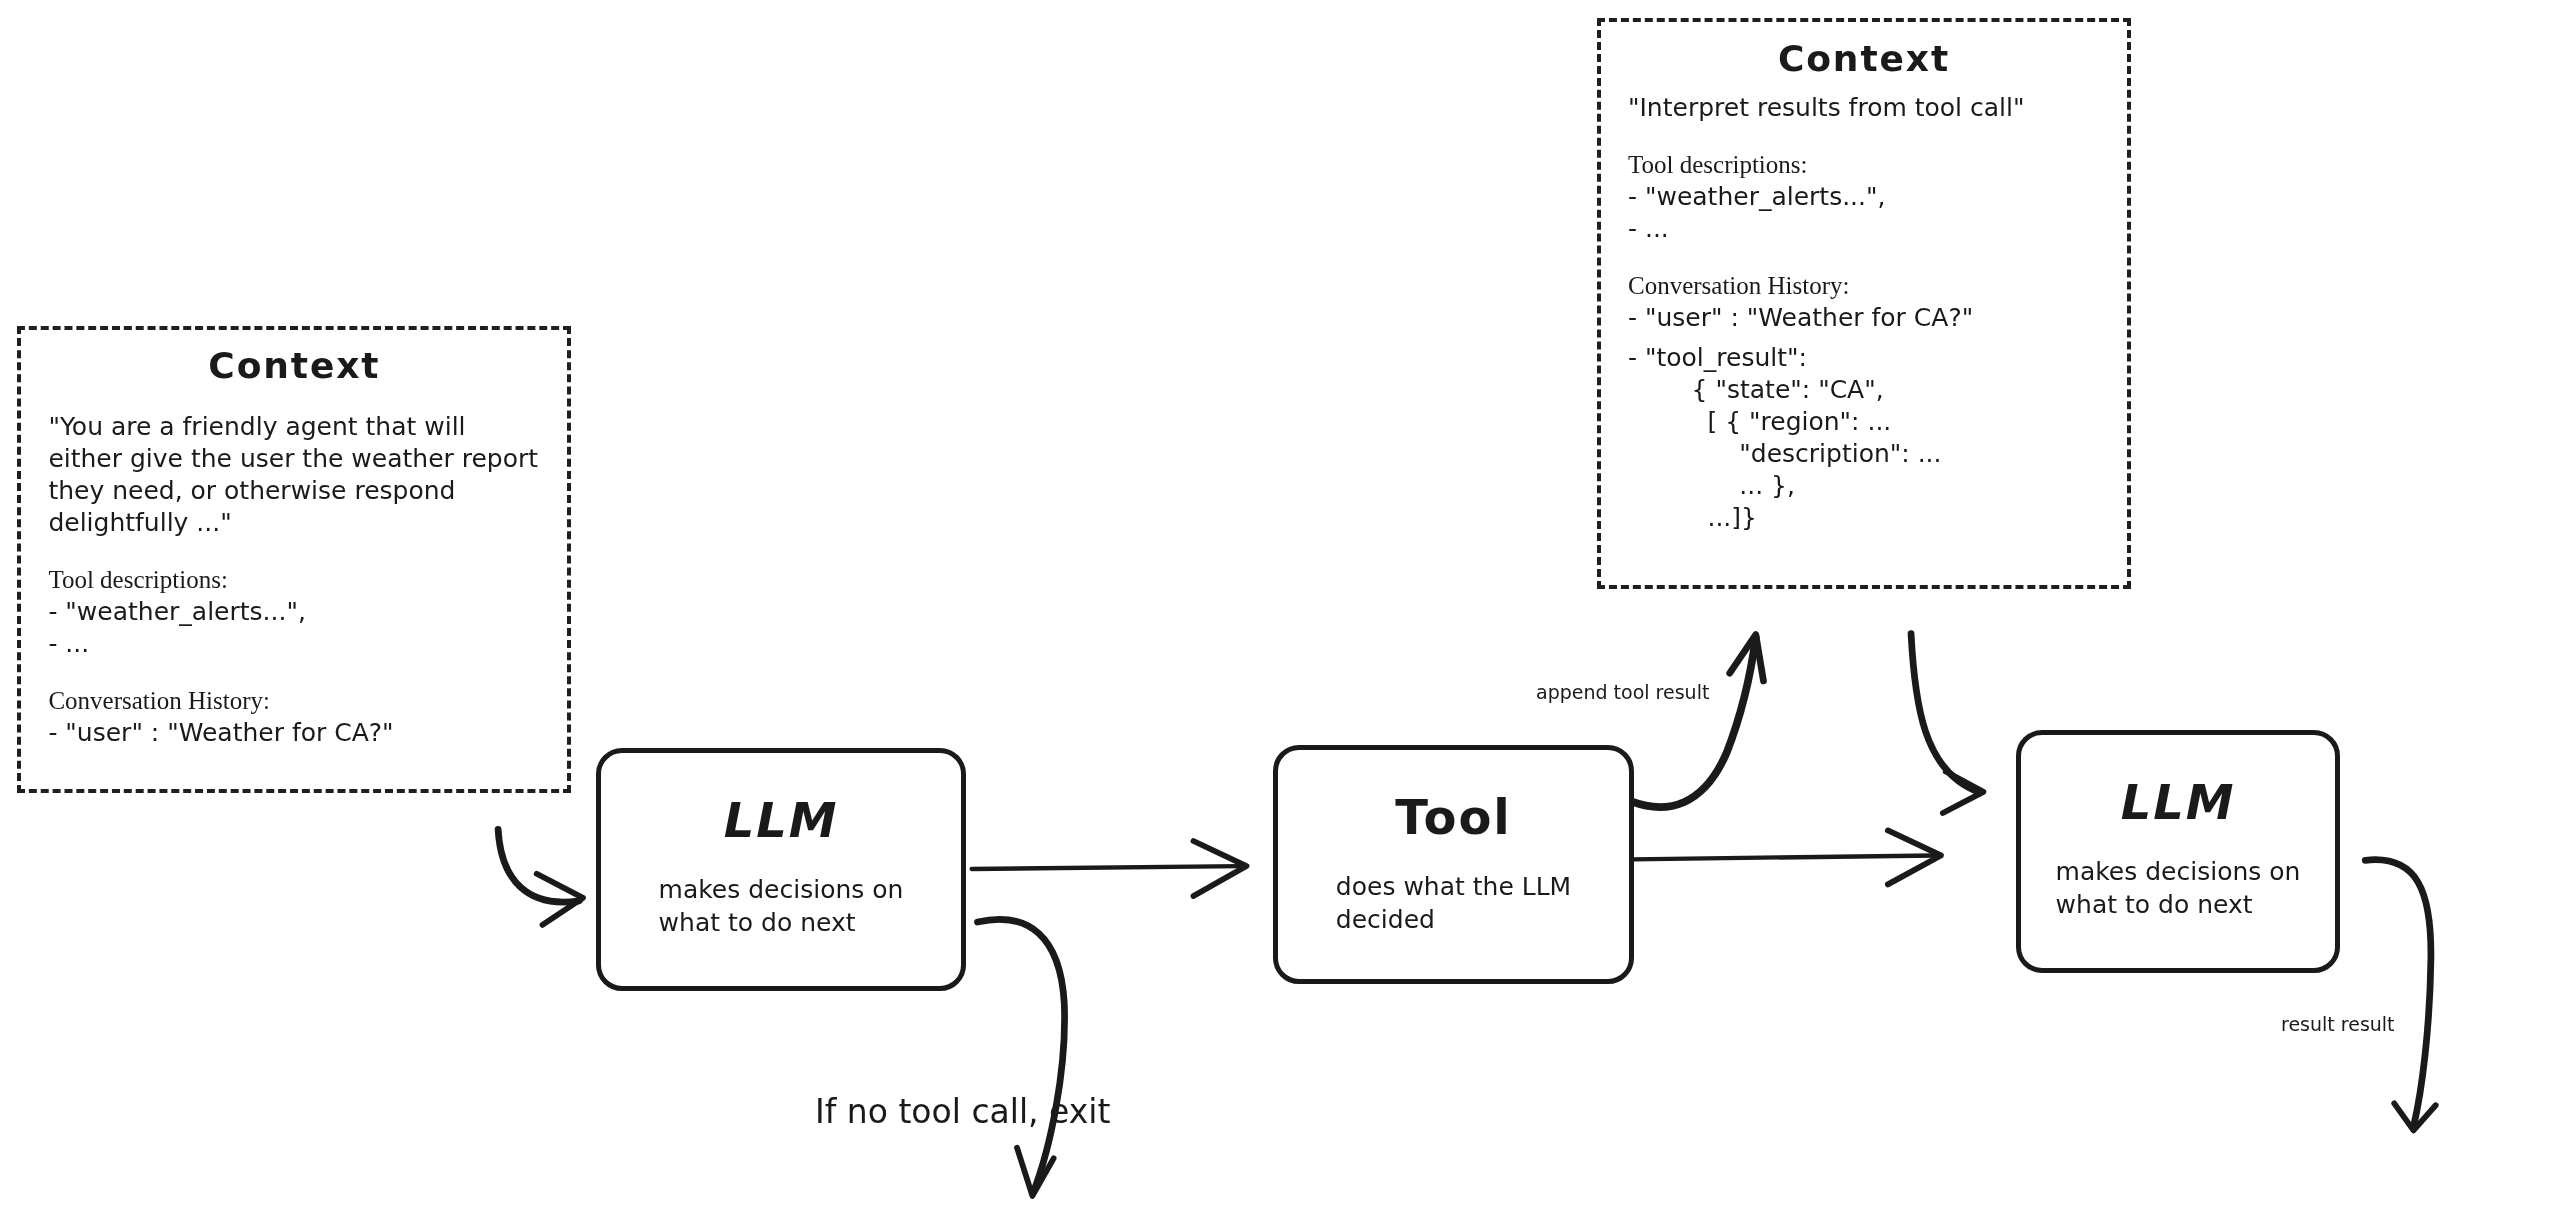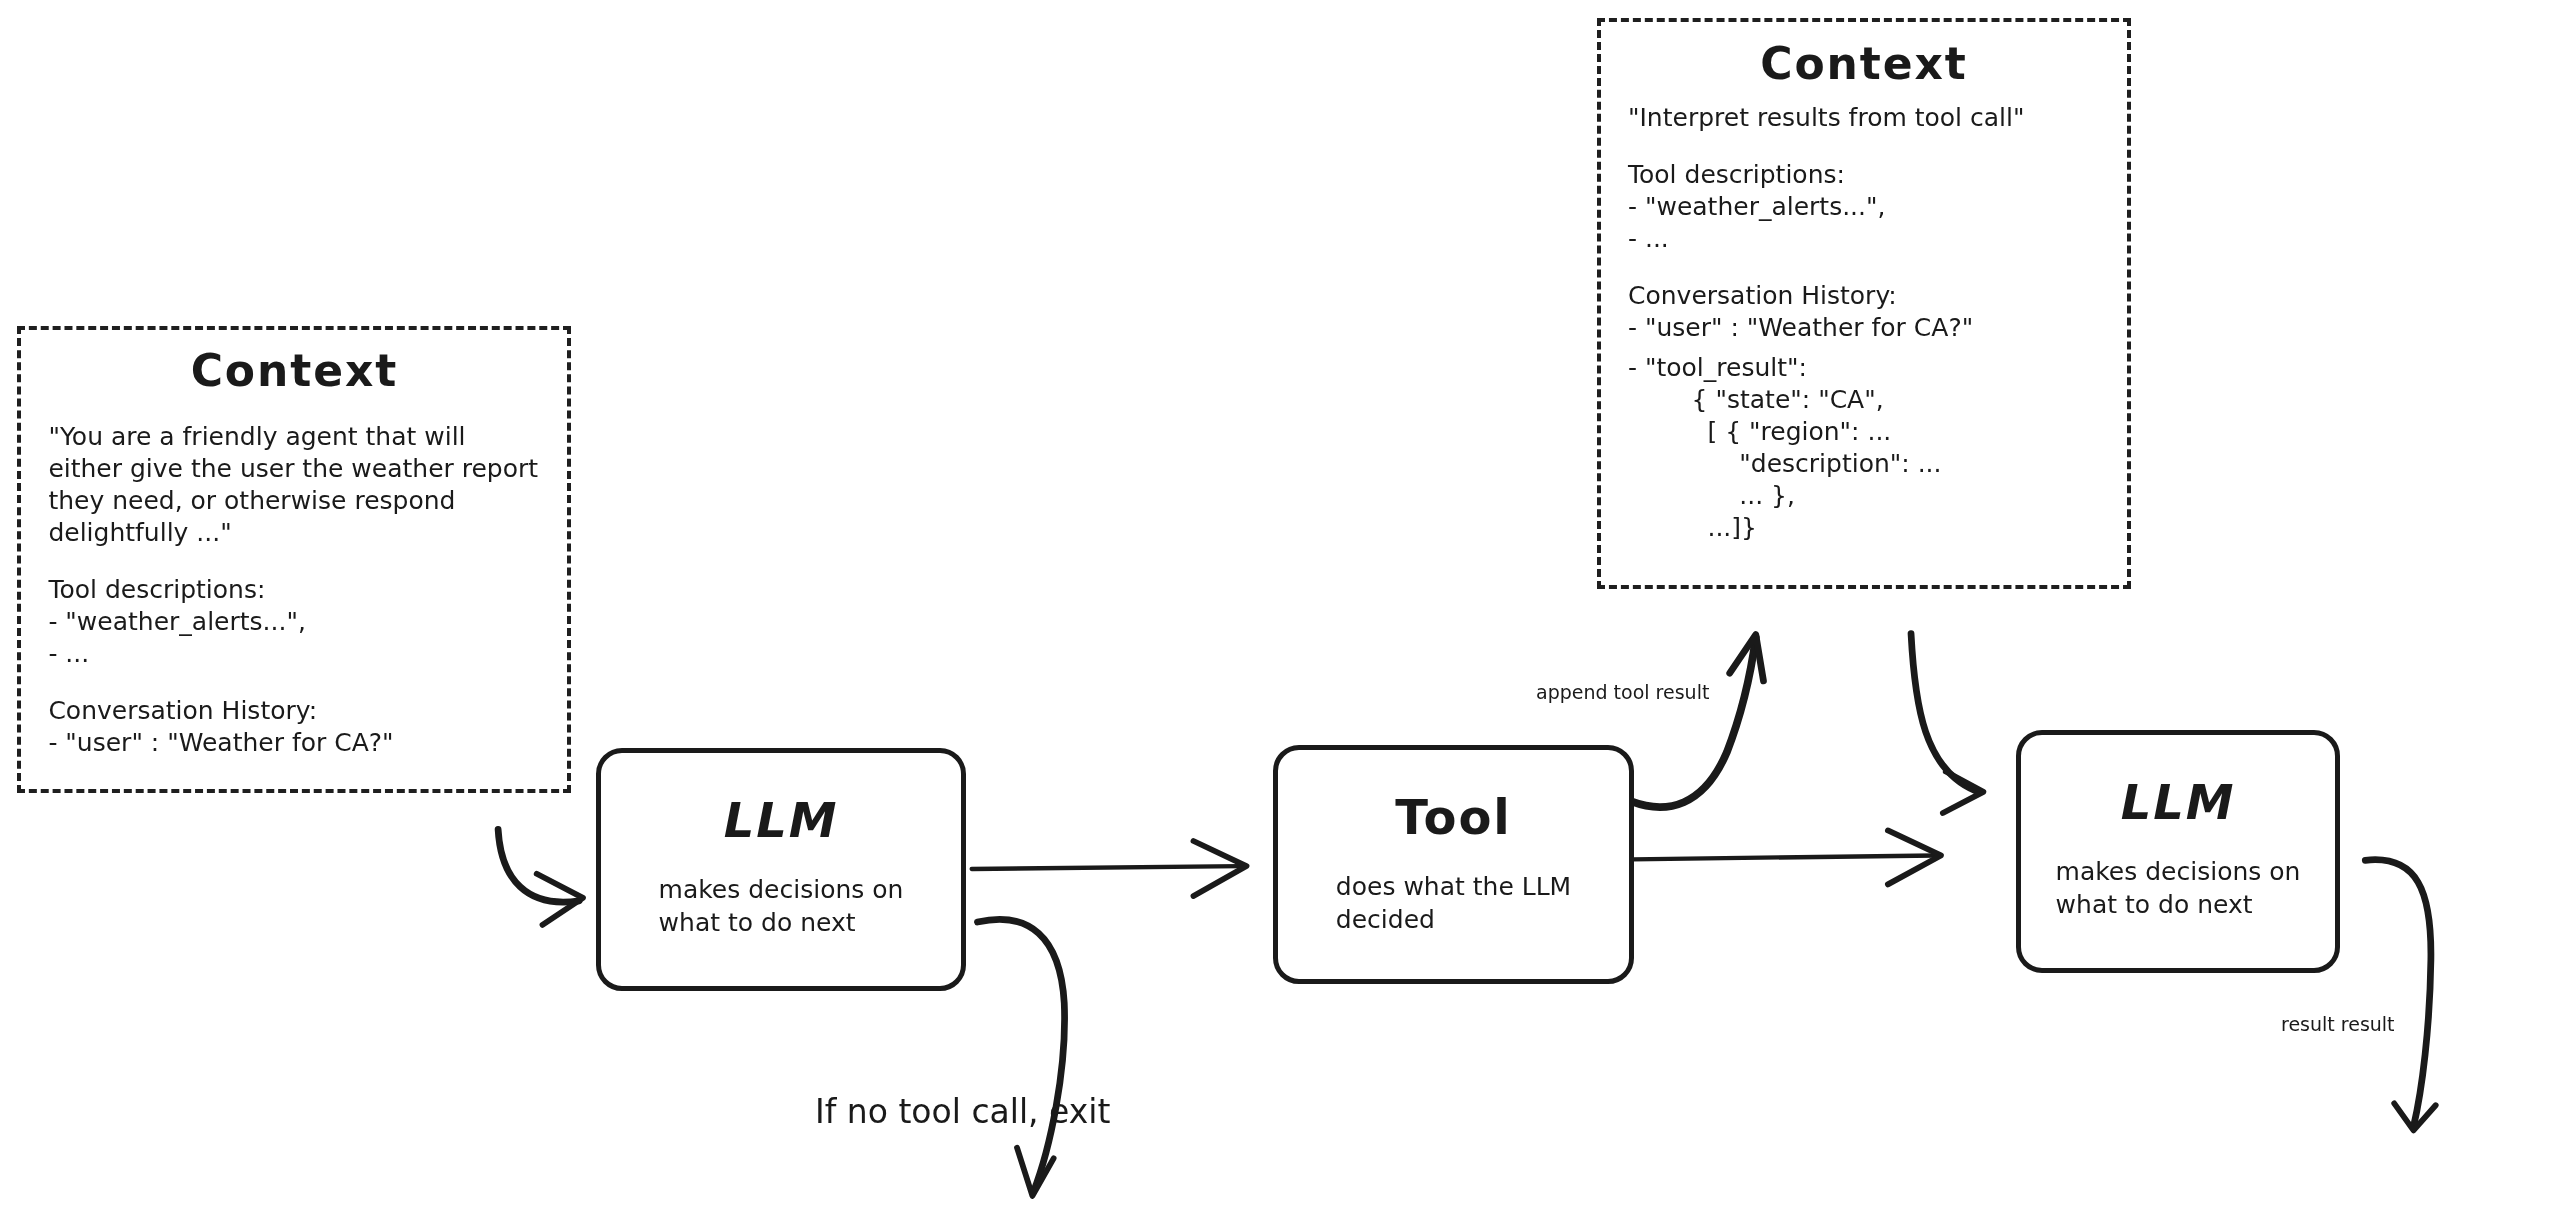--- a/index.html
+++ b/index.html
@@ -19,31 +19,31 @@
     position: absolute;
     box-sizing: border-box;
     border: 4.8px dashed #1f1f1f;
     background: #ffffff;
     padding: 9.6px 27px 9.6px 27px;
   }
   #ctx-left  { left: 17.4px;   top: 326px; width: 554px; height: 467px; }
   #ctx-right { left: 1597px; top: 18.3px;  width: 534px; height: 571px; }
   .ctx-title {
     text-align: center;
-    font-size: 44px;
+    font-size: 36px;
     font-weight: bold;
     letter-spacing: 1.9px;
     margin: 5.8px 0 25px 0;
   }
   .ctx-line {
     font-size: 25px;
     line-height: 32px;
     white-space: pre-wrap;
   }
-  .gap-above { margin-top: 25px; }
+  .gap-above { margin-top: 25px; font-family: Liberation Serif, serif; }
   .gap-above-sm { margin-top: 7.7px; }
 
   
   .node {
     position: absolute;
     box-sizing: border-box;
     border: 5.8px solid #1a1a1a;
     border-radius: 26px;
     background: #ffffff;
     display: flex;

